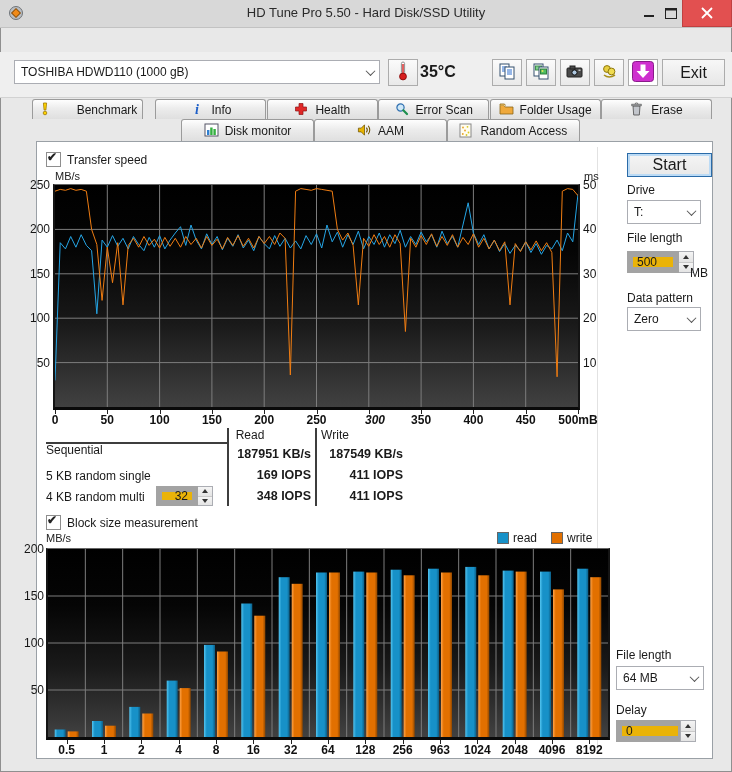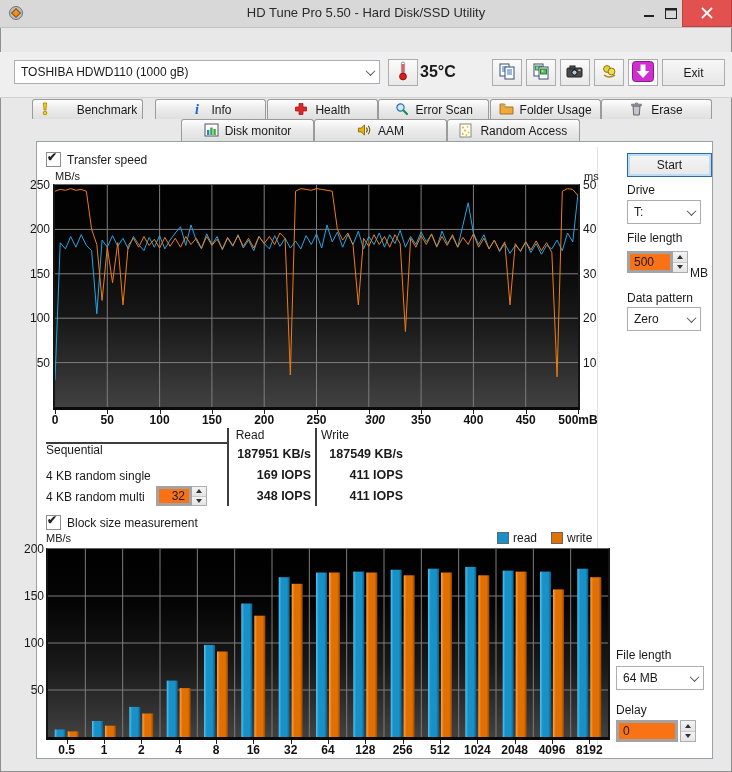--- a/index.html
+++ b/index.html
@@ -24,21 +24,21 @@
   .toolbar{position:absolute;left:0;top:52px;width:732px;height:45px;background:#EFEFEF;
            border-bottom:1px solid #D2D2D2;}
   .combo{position:absolute;background:#fff;border:1px solid #ABADB3;display:flex;align-items:center;}
   .combo-text{flex:1;padding-left:6px;white-space:nowrap;overflow:hidden;}
   .combo-arrow{width:18px;height:100%;display:flex;align-items:center;justify-content:center;}
   .chev{width:6px;height:6px;border-right:1.6px solid #555;border-bottom:1.6px solid #555;
         transform:rotate(45deg) translate(-1px,-1px);}
   .tool-btn{position:absolute;top:59px;width:28px;height:25px;background:linear-gradient(#FBFBFB,#E9E9E9);
             border:1px solid #ACACAC;display:flex;align-items:center;justify-content:center;}
   .push-btn{background:linear-gradient(#F7F7F7,#E7E7E7);border:1px solid #ACACAC;
-            display:flex;align-items:center;justify-content:center;font-size:12px;}
+            display:flex;align-items:center;justify-content:center;font-size:16px;}
   #temp-label{position:absolute;left:420px;top:63px;font-weight:bold;font-size:16px;}
   
   .tab{position:absolute;display:flex;align-items:center;justify-content:center;gap:6px;
        background:linear-gradient(#FEFEFE,#ECECEC 45%,#DFDFDF);border:1px solid #9B9B9B;
        border-bottom:none;border-radius:3px 3px 0 0;font-size:12px;z-index:2;}
   .tab.active{background:#FFFFFF;z-index:6;}
   .tab-ic{width:15px;height:15px;display:inline-flex;}
   
   #panel{position:absolute;left:36px;top:141px;width:675px;height:616px;background:#fff;
          border:1px solid #9AA0A6;z-index:4;}
@@ -53,21 +53,21 @@
              background:linear-gradient(180deg,#000 0%,#050505 30%,#191919 62%,#414141 100%);}
   .axis-lbl{position:absolute;z-index:7;font-size:11px;color:#222;white-space:nowrap;}
   .ticknum{position:absolute;z-index:7;font-size:12px;color:#161616;}
   .tickx{position:absolute;z-index:7;font-size:12px;font-weight:bold;color:#111;transform:translateX(-50%);}
   .tickmark{position:absolute;z-index:7;width:1px;height:4px;background:#222;}
   
   .side-lbl{position:absolute;z-index:7;font-size:12px;}
   #start-btn{border:1px solid #2A6BA8;box-shadow:inset 0 0 0 2px #BCDBF5;
              background:linear-gradient(#F5F5F5,#E8E8E8);}
   .spin{position:absolute;z-index:7;display:flex;}
-  .spin-text{background:#f97316;border:3px solid #a3a3a3;display:flex;align-items:center;padding:0 4px;}
+  .spin-text{background:#eab308;border:6px solid #a3a3a3;display:flex;align-items:center;padding:0 4px;}
   .spin-btns{display:flex;flex-direction:column;border:1px solid #ABADB3;border-left:none;}
   .spin-btns span{flex:1;width:14px;background:linear-gradient(#F4F4F4,#E4E4E4);
                   display:flex;align-items:center;justify-content:center;}
   .spin-btns span + span{border-top:1px solid #C9C9C9;}
   .tri-up{width:0;height:0;border-left:3px solid transparent;border-right:3px solid transparent;border-bottom:4px solid #333;}
   .tri-dn{width:0;height:0;border-left:3px solid transparent;border-right:3px solid transparent;border-top:4px solid #333;}
   
   .tline{position:absolute;background:#3d3d3d;z-index:7;}
   .res-lbl{position:absolute;z-index:7;font-size:12px;}
   .res-val{position:absolute;z-index:7;font-size:12.5px;font-weight:bold;text-align:right;}
@@ -242,21 +242,21 @@
   <div class="tline" style="left:227px;top:428px;width:2px;height:78px;"></div>
   <div class="tline" style="left:315px;top:428px;width:2px;height:78px;"></div>
   <div class="tline" style="left:46px;top:442px;width:181px;height:2px;"></div>
   <div class="res-hdr" style="left:210px;top:428px;width:80px;">Read</div>
   <div class="res-hdr" style="left:295px;top:428px;width:80px;">Write</div>
 
   <div class="res-lbl" style="left:46px;top:443px;text-align:center;">Sequential</div>
   <div class="res-val" style="left:211px;top:447px;width:100px;">187951 KB/s</div>
   <div class="res-val" style="left:303px;top:447px;width:100px;">187549 KB/s</div>
 
-  <div class="res-lbl" style="left:46px;top:469px;">4 KB random single</div>
+  <div class="res-lbl" style="left:46px;top:469px;">5 KB random single</div>
   <div class="res-val" style="left:211px;top:468px;width:100px;">169 IOPS</div>
   <div class="res-val" style="left:303px;top:468px;width:100px;">411 IOPS</div>
 
   <div class="res-lbl" style="left:46px;top:490px;">4 KB random multi</div>
   <div class="spin" style="left:156px;top:486px;height:20px;">
     <span class="spin-text" style="width:22px;justify-content:flex-end;">32</span>
     <span class="spin-btns">
         <span>
           <i class="tri-up"></i>
         </span>
@@ -506,21 +506,21 @@
     <div class="tickx" style="left: 253.333px; top: 743px;">16</div>
     <div class="tickmark" style="left: 290.667px; top: 740px;"></div>
     <div class="tickx" style="left: 290.667px; top: 743px;">32</div>
     <div class="tickmark" style="left: 328px; top: 740px;"></div>
     <div class="tickx" style="left: 328px; top: 743px;">64</div>
     <div class="tickmark" style="left: 365.333px; top: 740px;"></div>
     <div class="tickx" style="left: 365.333px; top: 743px;">128</div>
     <div class="tickmark" style="left: 402.667px; top: 740px;"></div>
     <div class="tickx" style="left: 402.667px; top: 743px;">256</div>
     <div class="tickmark" style="left: 440px; top: 740px;"></div>
-    <div class="tickx" style="left: 440px; top: 743px;">512</div>
+    <div class="tickx" style="left: 440px; top: 743px;">963</div>
     <div class="tickmark" style="left: 477.333px; top: 740px;"></div>
     <div class="tickx" style="left: 477.333px; top: 743px;">1024</div>
     <div class="tickmark" style="left: 514.667px; top: 740px;"></div>
     <div class="tickx" style="left: 514.667px; top: 743px;">2048</div>
     <div class="tickmark" style="left: 552px; top: 740px;"></div>
     <div class="tickx" style="left: 552px; top: 743px;">4096</div>
     <div class="tickmark" style="left: 589.333px; top: 740px;"></div>
     <div class="tickx" style="left: 589.333px; top: 743px;">8192</div>
     <div class="ticknum" style="left: 10px; top: 542px; width: 34px; text-align: right;">200</div>
     <div class="ticknum" style="left: 10px; top: 589px; width: 34px; text-align: right;">150</div>

